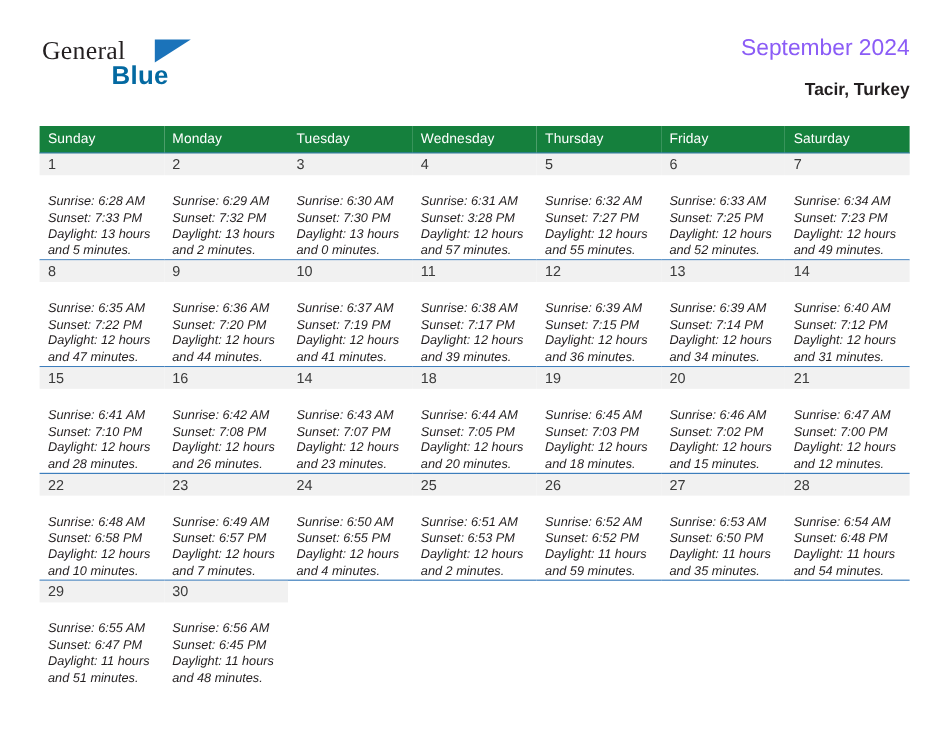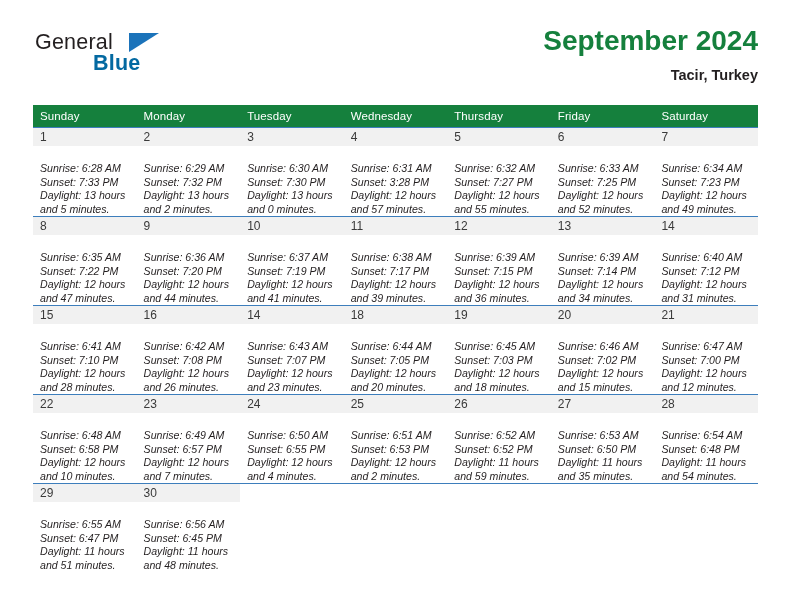--- a/index.html
+++ b/index.html
@@ -39,21 +39,21 @@
     width: 180px;
     height: 56px;
   }
   .logo-general {
     position: absolute;
     left: 2px;
     top: 2px;
     font-size: 21.5px;
     letter-spacing: 0.2px;
     color: #231f20;
-    font-family: Liberation Sans, sans-serif;
+    font-family: Liberation Serif, serif;
   }
   .logo-tri {
     position: absolute;
     left: 96px;
     top: 5px;
     width: 0;
     height: 0;
     border-left: 30px solid #1b73ba;
     border-bottom: 19px solid transparent;
   }
@@ -68,25 +68,25 @@
     font-weight: bold;
   }
 
   .title-block {
     position: absolute;
     right: 0;
     top: -4px;
     text-align: right;
   }
   .cal-title {
-    font-size: 28px;
-    color: #15803d;
+    font-size: 19px;
+    color: #8b5cf6;
     line-height: 34px;
     white-space: nowrap;
-    font-weight: bold;
+    font-weight: normal;
   }
   .cal-subtitle {
     font-size: 14.5px;
     color: #231f20;
     line-height: 22px;
     margin-top: 6px;
     white-space: nowrap;
     font-weight: bold;
   }
 

